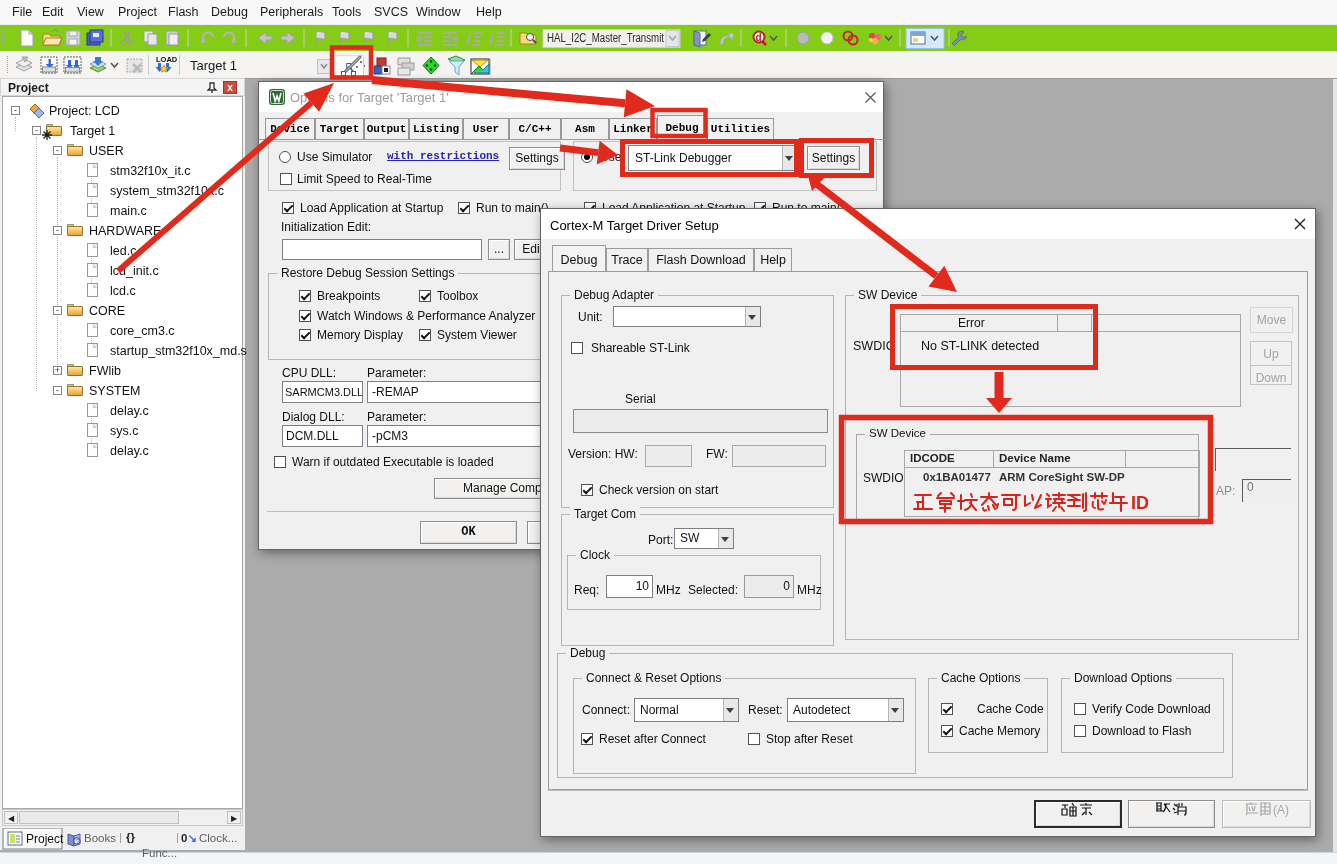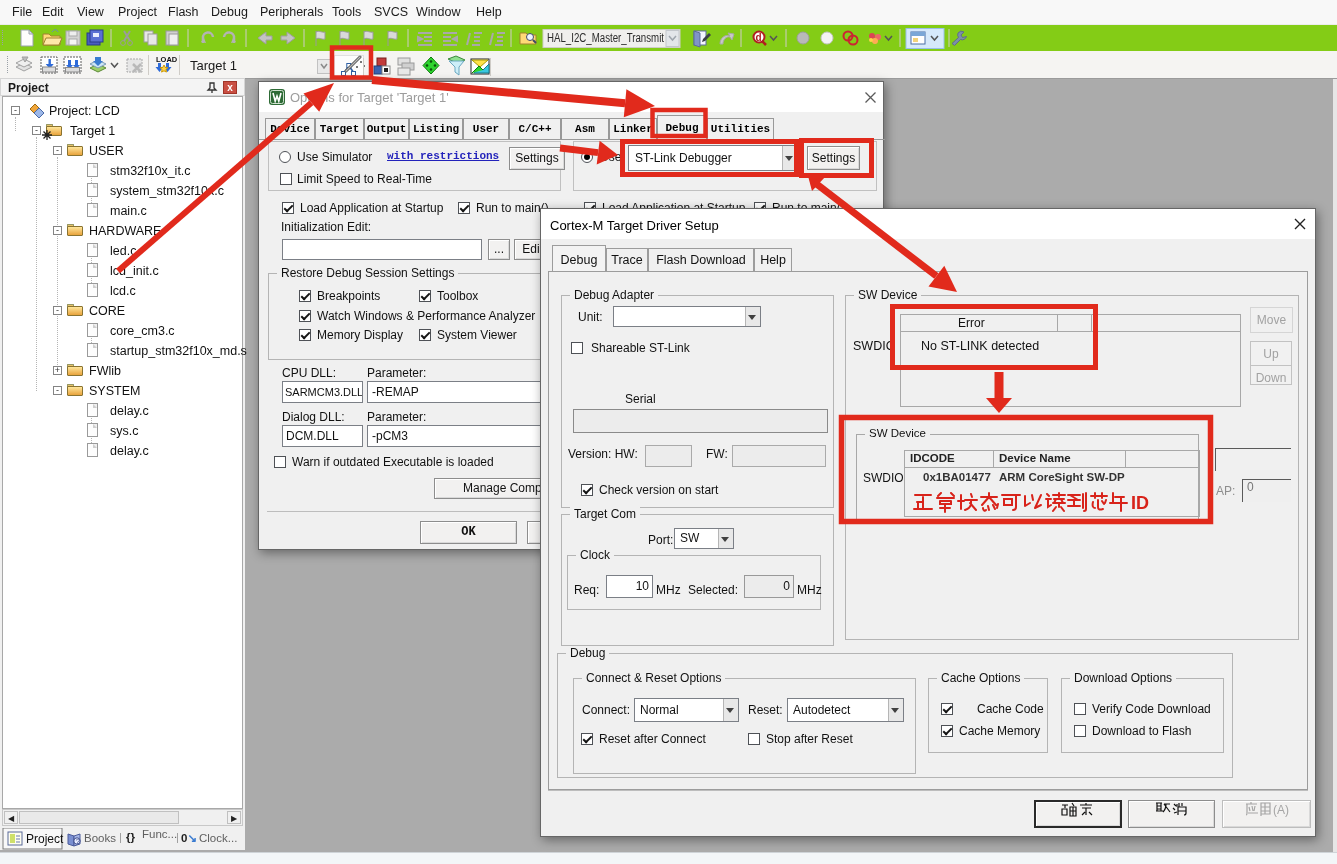--- a/index.html
+++ b/index.html
@@ -405,21 +405,21 @@
 <span style="position:absolute;left:26px;top:4px;color:#111;font-size:12px">Project</span>
 <svg style="position:absolute;left:66px;top:3px" width="17" height="16">
         <path d="M2 3l6 2v10l-6-2z" fill="#7a8fd0" stroke="#4a5a9a"></path>
         <path d="M14 3l-6 2v10l6-2z" fill="#a8b8e8" stroke="#4a5a9a"></path>
         <circle cx="11" cy="10" r="3.2" fill="#e8ecff" stroke="#3a4a8a"></circle>
         <text x="9.5" y="13" font-size="8" fill="#3a4a8a">?</text>
       </svg>
 <span style="position:absolute;left:84px;top:4px">Books</span>
 <span style="position:absolute;left:119px;top:3px;color:#9a9a9a">|</span>
 <span style="position:absolute;left:126px;top:3px;color:#222;font-weight:bold">{}</span>
-<span style="position:absolute;left:142px;top:0">Func...</span>
+<span style="position:absolute;left:142px;top:19px">Func...</span>
 <span style="position:absolute;left:176px;top:3px;color:#9a9a9a">|</span>
 <span style="position:absolute;left:181px;top:3px;color:#222;font-weight:bold">0<span style="color:#3a7bd0">↘</span></span>
 <span style="position:absolute;left:199px;top:4px">Clock...</span>
 </div>
 </div>
 
 <div class="dlg" id="optdlg" style="left:258px;top:81px;width:626px;height:469px">
 <div class="dlgtitle"></div>
 <svg class="abs" style="left:10px;top:7px" width="16" height="16">
       <rect x="0" y="0" width="16" height="16" rx="3" fill="#2e6b36"></rect>

